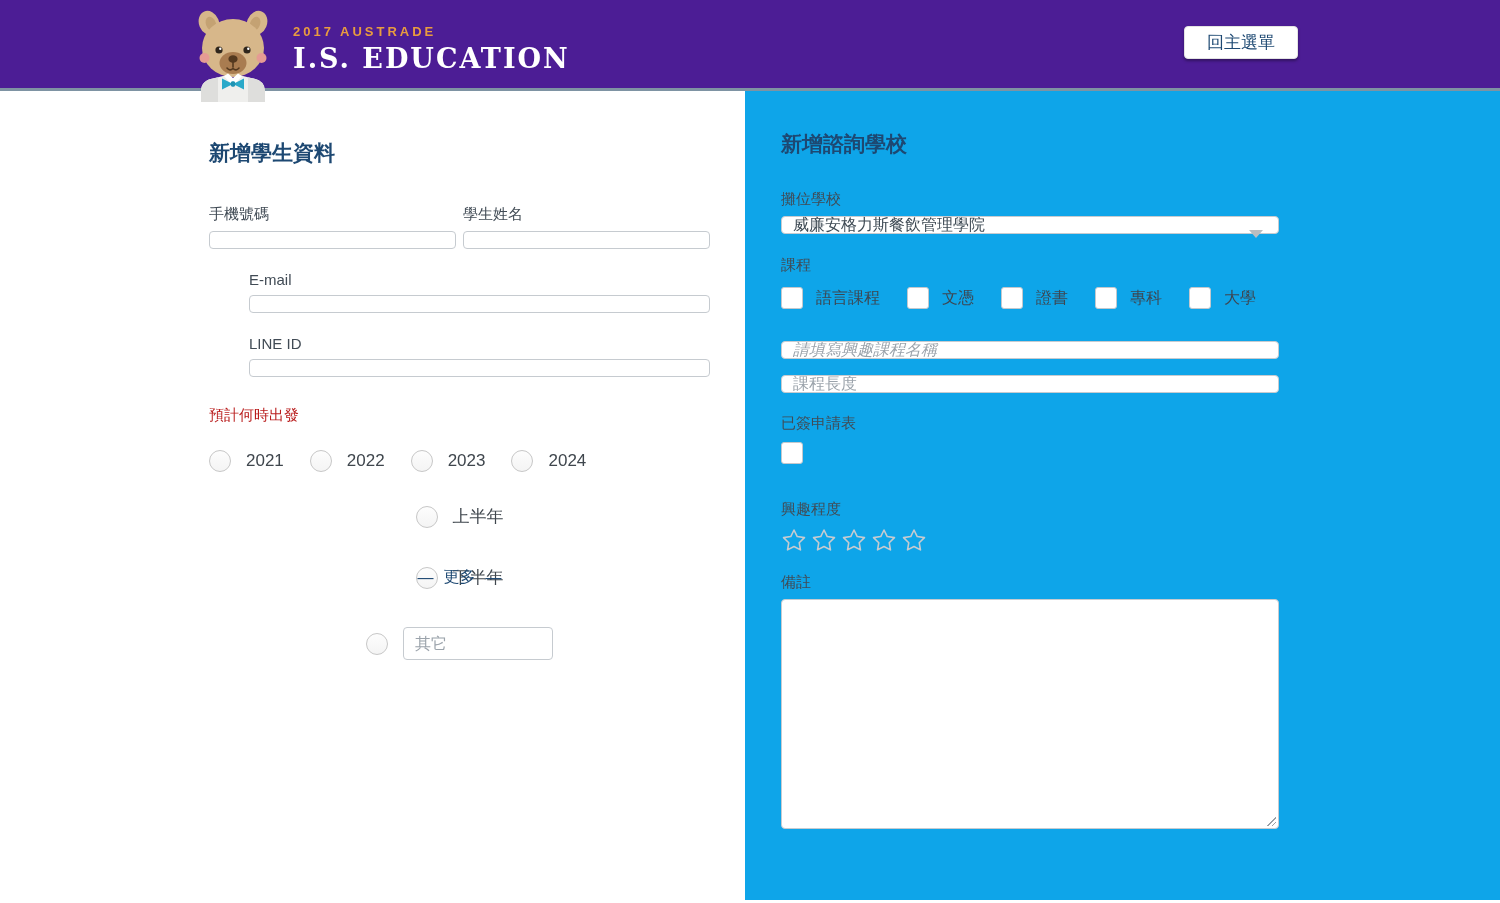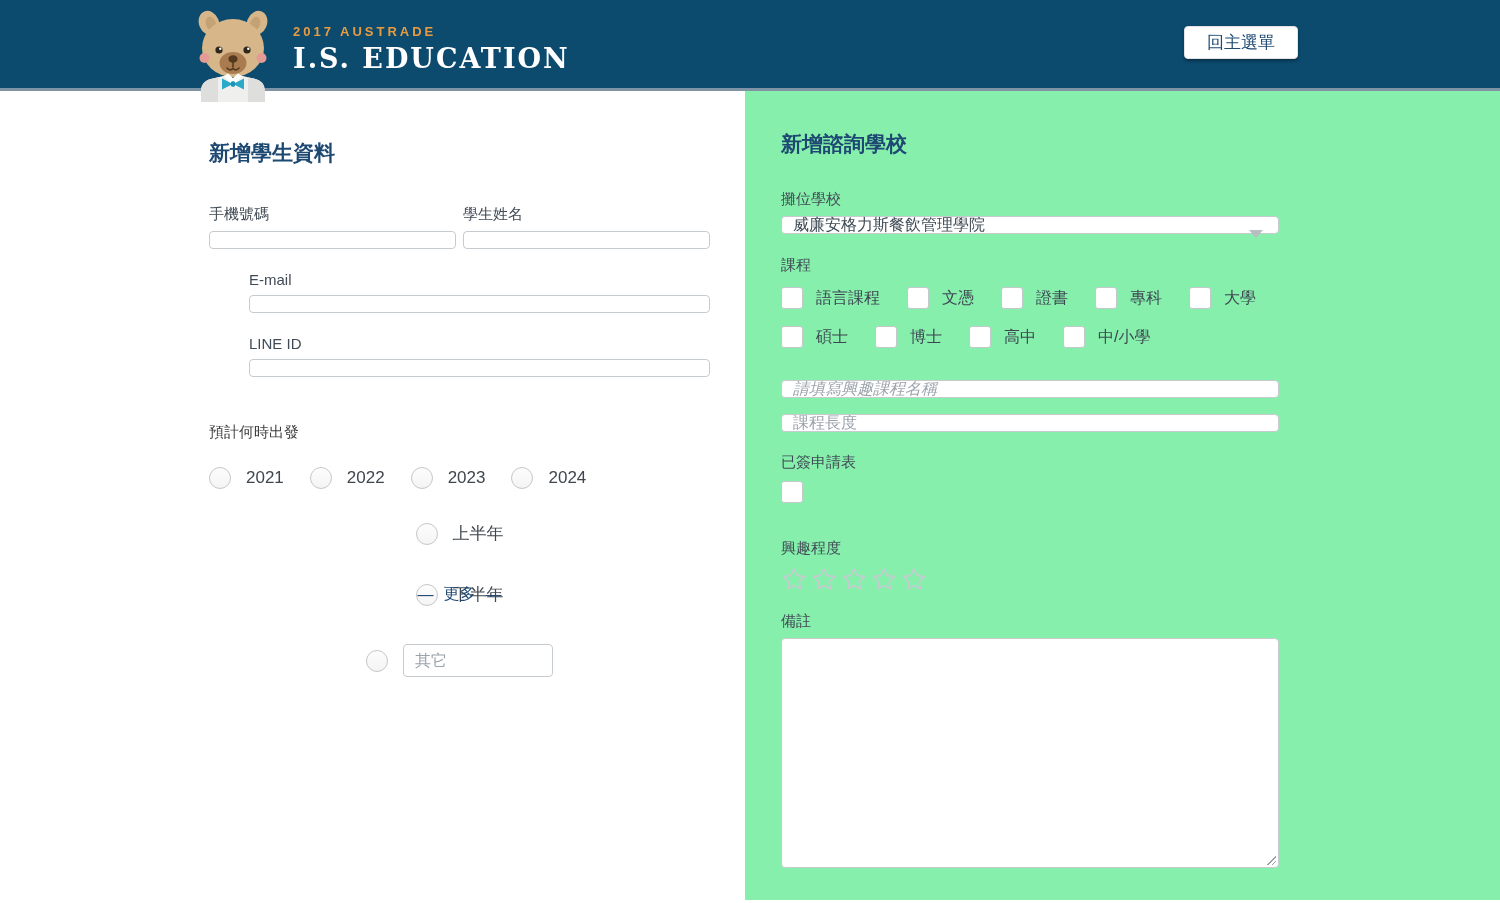--- a/index.html
+++ b/index.html
@@ -1,53 +1,53 @@
 <!DOCTYPE html>
 <html><head>
 <meta charset="utf-8">
 <style>
   * { margin:0; padding:0; box-sizing:border-box; }
   html,body { width:1500px; height:903px; overflow:hidden; background:#fff;
     font-family:"Liberation Sans","DejaVu Sans",sans-serif; }
 
   
-  .header { position:relative; height:91px; background:#0c4a6e;
+  .header { position:relative; height:91px; background:#4c1d95;
     border-bottom:3px solid #7e93a3; }
   .mascot { position:absolute; left:191px; top:8px; z-index:5; }
   .brand { position:absolute; left:293px; top:24px; }
   .brand-top { color:#e99c3f; font-size:13px; font-weight:bold; letter-spacing:3px; }
   .brand-title { margin-top:4px; color:#ffffff; font-size:27px; font-weight:bold;
     letter-spacing:2px; font-family:"DejaVu Serif","Liberation Serif",serif; }
   .menu-btn { position:absolute; right:202px; top:26px; height:33px; padding:0 22px;
     background:#fff; border:1px solid #e3e3e3; border-radius:4px;
     box-shadow:0 2px 3px rgba(0,0,0,0.35); color:#1d4872; font-size:17px;
     font-weight:500; cursor:pointer; line-height:31px;
     font-family:"Liberation Sans","DejaVu Sans",sans-serif; }
 
   
   .main { display:flex; height:809px; }
   .panel-left { width:745px; background:#ffffff; }
-  .panel-right { flex:1; background:#86efac; }
+  .panel-right { flex:1; background:#0ea5e9; }
   .left-content { margin-left:209px; padding-top:48px; width:501px; }
   .right-content { margin-left:36px; padding-top:39px; width:498px; }
 
   .form-title { color:#1d4872; font-size:21px; font-weight:bold; }
   .field-label { color:#414b55; font-size:15px; margin-bottom:7px; }
 
   .text-input, .select-box, .notes-area { width:100%; height:18px; background:#fff;
     border:1px solid #c6cbd0; border-radius:4px; padding:0 11px; font-size:16px;
     color:#3e4a54; font-family:"Liberation Sans","DejaVu Sans",sans-serif; outline:none; }
   .text-input::placeholder { color:#9ba3ab; }
 
   .row-2col { display:flex; gap:7px; margin-top:38px;align-items:center; }
   .row-2col .col { width:247px; }
   .field-group { margin-top:22px;margin-left:40px; }
 
   
-  .radio-group-label { color:#404040; font-size:15px; margin-top:46px; }
+  .radio-group-label { color:#b91c1c; font-size:15px; margin-top:29px; }
   .radio-row { display:flex; align-items:center; gap:26px; margin-top:13px; height:34px; }
   .radio-item { display:flex; align-items:center; gap:15px; cursor:pointer;margin-top:12px; }
   .radio-circle { width:22px; height:22px; border-radius:50%;
     border:1px solid #c7c7c7; background:linear-gradient(#fdfdfd,#f4f4f4); }
   .radio-label { color:#3f464d; font-size:17px; }
   .other-input { width:150px; height:33px; border:1px solid #c6cbd0; border-radius:4px;
     padding:0 11px; font-size:16px; color:#3e4a54; outline:none;
     font-family:"Liberation Sans","DejaVu Sans",sans-serif; }
   .other-input::placeholder { color:#9ba3ab; }
 
@@ -216,38 +216,20 @@
         <div class="cb-item">
           <div class="cb-box"></div>
           <span class="cb-label">專科</span>
         </div>
         <div class="cb-item">
           <div class="cb-box"></div>
           <span class="cb-label">大學</span>
         </div>
       </div>
 
-      <div class="cb-row" style="margin-top:15px;">
-        <div class="cb-item">
-          <div class="cb-box"></div>
-          <span class="cb-label">碩士</span>
-        </div>
-        <div class="cb-item">
-          <div class="cb-box"></div>
-          <span class="cb-label">博士</span>
-        </div>
-        <div class="cb-item">
-          <div class="cb-box"></div>
-          <span class="cb-label">高中</span>
-        </div>
-        <div class="cb-item">
-          <div class="cb-box"></div>
-          <span class="cb-label">中/小學</span>
-        </div>
-      </div>
 
       <input class="text-input" style="margin-top: 31px; font-style: italic;" type="text" placeholder="請填寫興趣課程名稱">
       <input class="text-input" style="margin-top: 16px;" type="text" placeholder="課程長度">
 
       <div class="field-label" style="margin-top:21px; margin-bottom:9px;">已簽申請表</div>
       <div class="cb-box"></div>
 
       <div class="field-label" style="margin-top:36px; margin-bottom:0;">興趣程度</div>
       <div class="stars">
         <svg width="26" height="25" viewBox="0 0 26 25">

